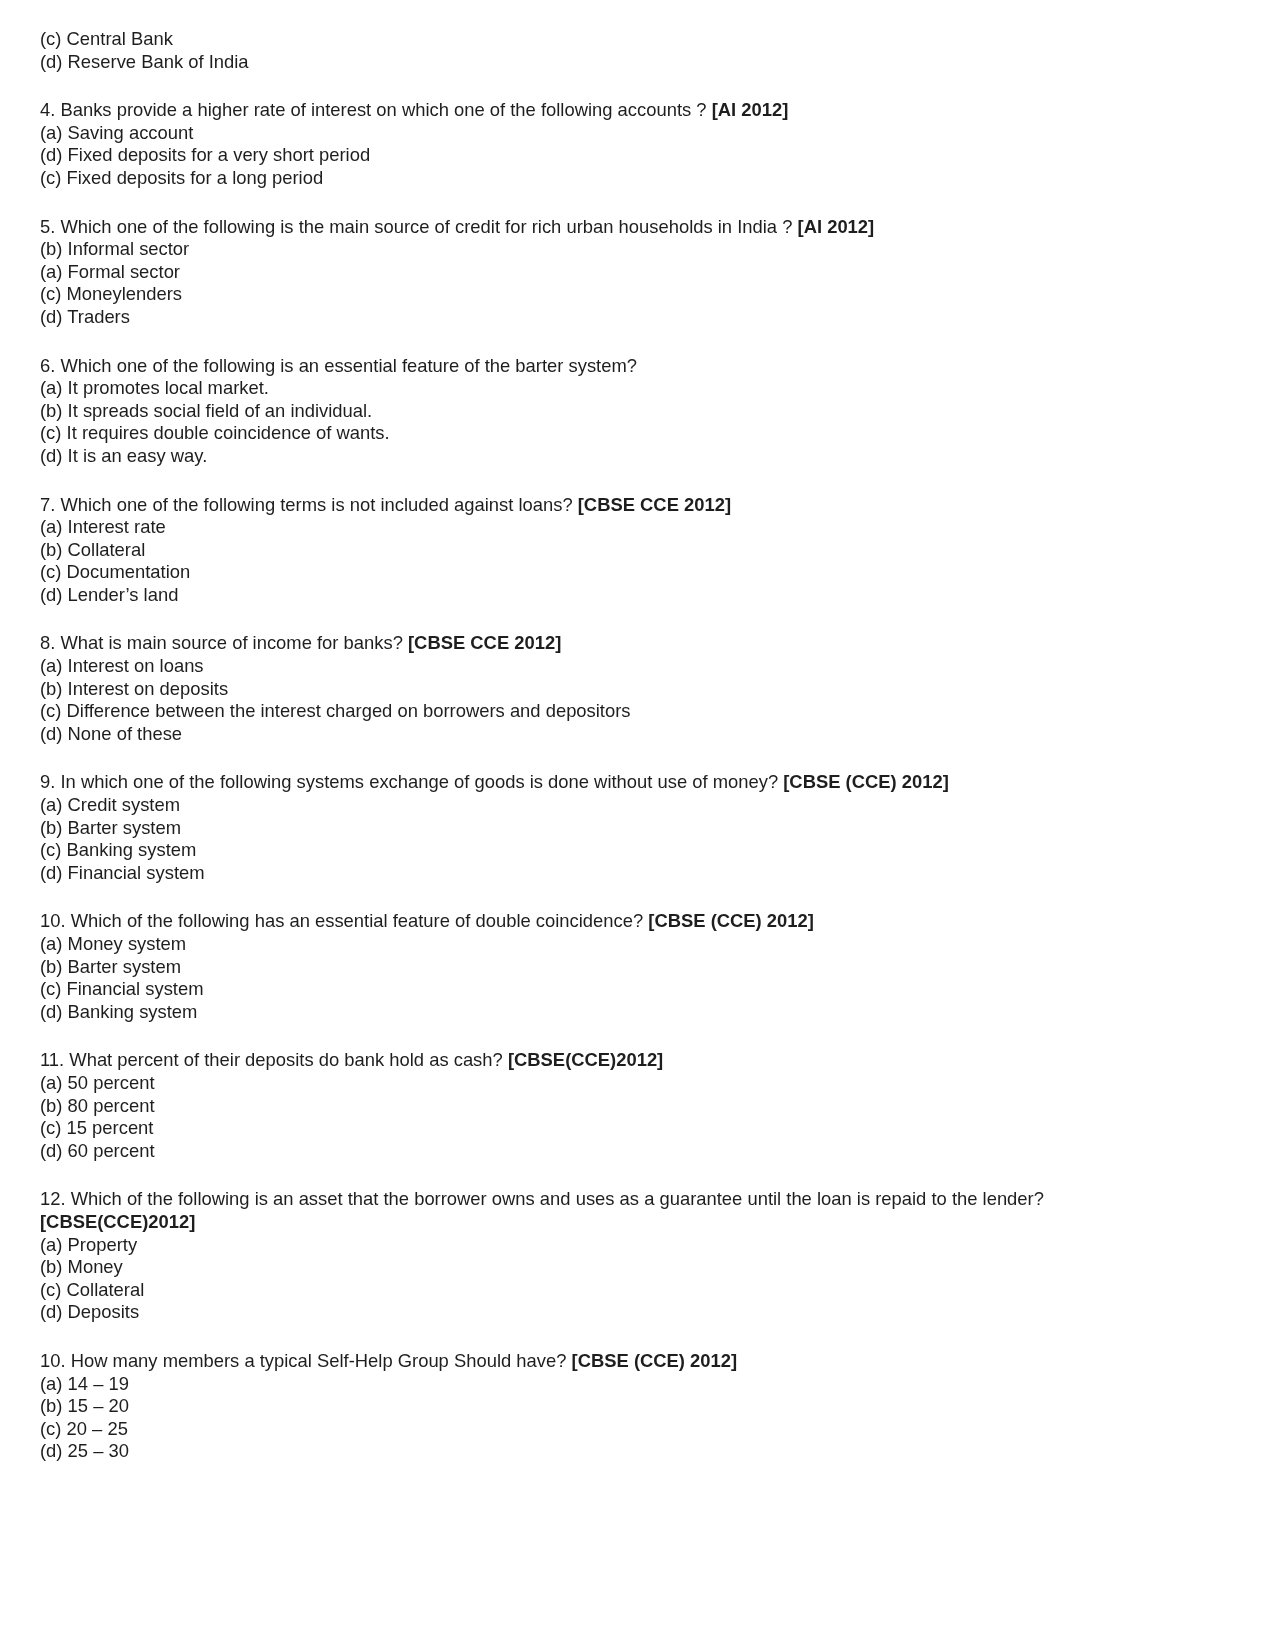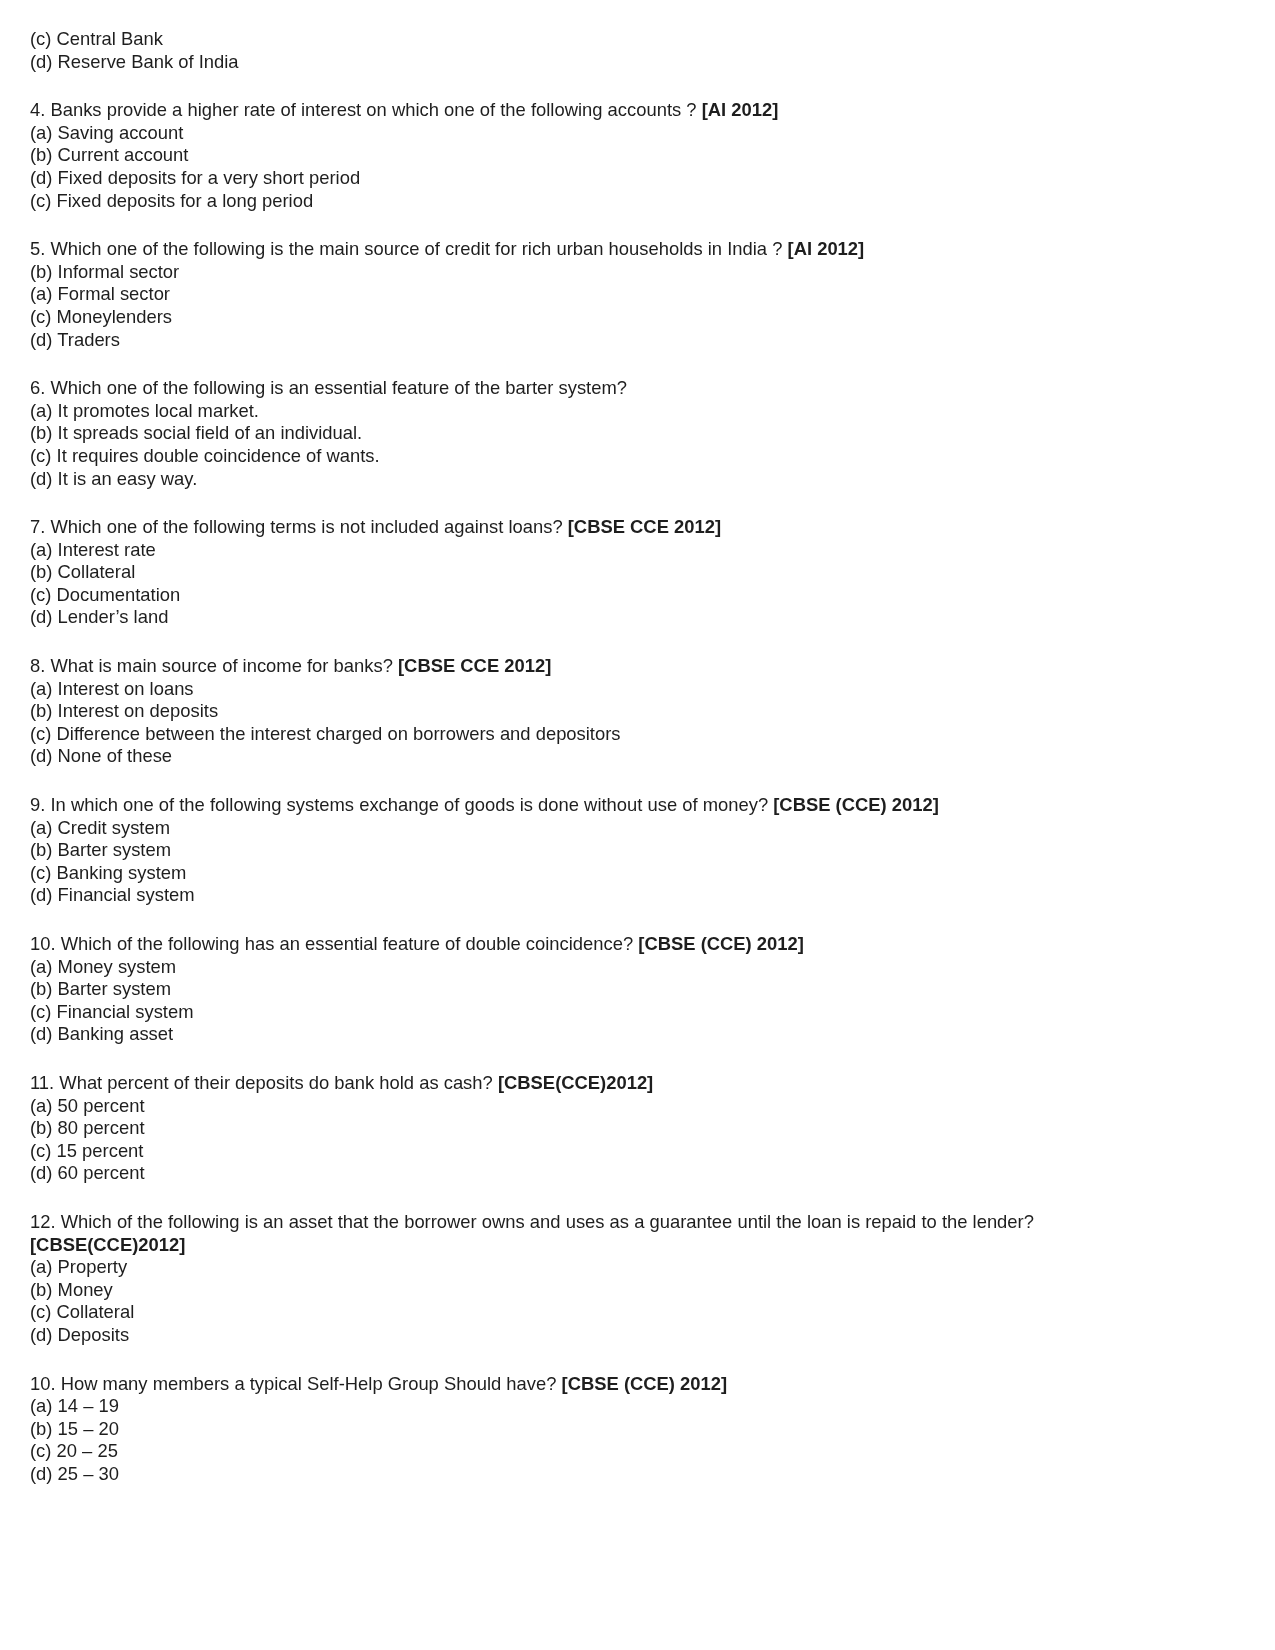--- a/index.html
+++ b/index.html
@@ -11,42 +11,41 @@
     width: 1275px;
     height: 1650px;
     overflow: hidden;
     font-family: "Liberation Sans", "DejaVu Sans", sans-serif;
     font-size: 18.4px;
     line-height: 22.6px;
     color: #1e1e1e;
     -webkit-font-smoothing: antialiased;
   }
   main.sheet {
-    padding: 28px 0 0 30px;
+    padding: 28px 0 0 40px;
     width: 1090px;
   }
   .q-block { margin: 0; }
   .q-block + .q-block { margin-top: 26px; }
   .line { line-height: 22.6px; }
   .citation { font-weight: 700; }
 </style>
 </head>
 <body>
 
 <main class="sheet">
 
   <section class="q-block">
     <div class="line option">(c) Central Bank</div>
     <div class="line option">(d) Reserve Bank of India</div>
   </section>
 
   <section class="q-block">
     <div class="line question"><span>4. Banks provide a higher rate of interest on which one of the following accounts ?</span> <span class="citation">[AI 2012]</span></div>
     <div class="line option">(a) Saving account</div>
-    <div class="line option">(b) Current account</div>
     <div class="line option">(d) Fixed deposits for a very short period</div>
     <div class="line option">(c) Fixed deposits for a long period</div>
   </section>
 
   <section class="q-block">
     <div class="line question"><span>5. Which one of the following is the main source of credit for rich urban households in India ?</span> <span class="citation">[AI 2012]</span></div>
     <div class="line option">(b) Informal sector</div>
     <div class="line option">(a) Formal sector</div>
     <div class="line option">(c) Moneylenders</div>
     <div class="line option">(d) Traders</div>
@@ -82,21 +81,21 @@
     <div class="line option">(b) Barter system</div>
     <div class="line option">(c) Banking system</div>
     <div class="line option">(d) Financial system</div>
   </section>
 
   <section class="q-block">
     <div class="line question"><span>10. Which of the following has an essential feature of double coincidence?</span> <span class="citation">[CBSE (CCE) 2012]</span></div>
     <div class="line option">(a) Money system</div>
     <div class="line option">(b) Barter system</div>
     <div class="line option">(c) Financial system</div>
-    <div class="line option">(d) Banking asset</div>
+    <div class="line option">(d) Banking system</div>
   </section>
 
   <section class="q-block">
     <div class="line question"><span>11. What percent of their deposits do bank hold as cash?</span> <span class="citation">[CBSE(CCE)2012]</span></div>
     <div class="line option">(a) 50 percent</div>
     <div class="line option">(b) 80 percent</div>
     <div class="line option">(c) 15 percent</div>
     <div class="line option">(d) 60 percent</div>
   </section>
 

